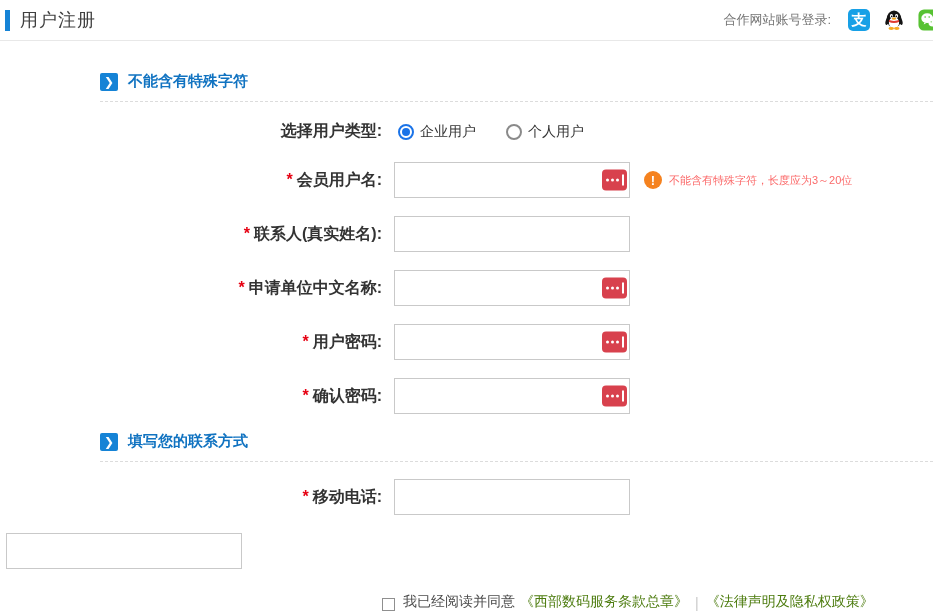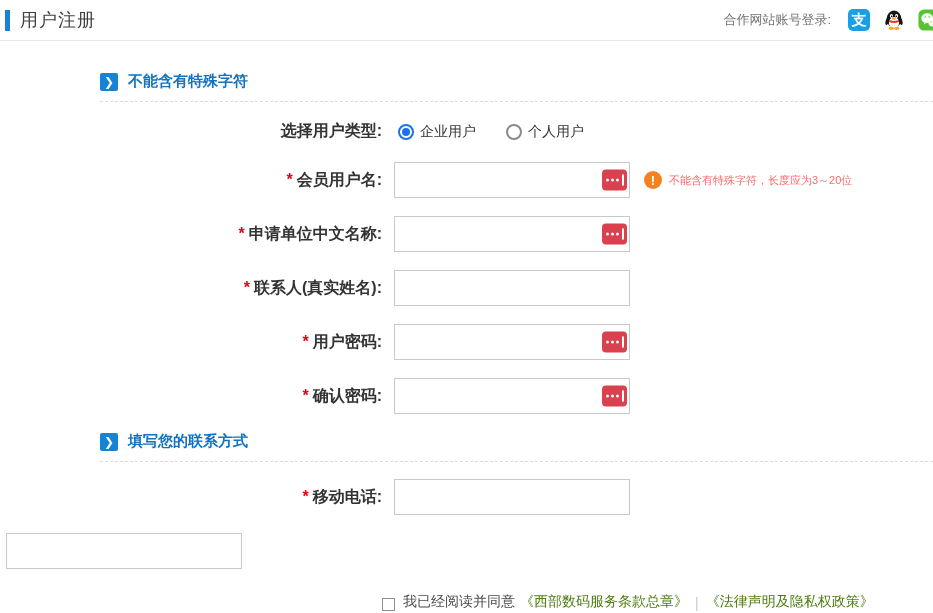--- a/index.html
+++ b/index.html
@@ -148,39 +148,39 @@
         </span>
     </div>
     <div class="error">
       <span class="error-icon">!</span>
       <span class="error-text">不能含有特殊字符，长度应为3～20位</span>
     </div>
   </div>
 
   <div class="row">
     <div class="row-label">
-      <span class="req">*</span><span>申请单位中文名称:</span>
-    </div>
-    <div class="input-wrap">
-      <input type="text" aria-label="申请单位中文名称:" style="">
-      <span class="ime-badge">
-          <i class="d"></i>
-          <i class="d"></i>
-          <i class="d"></i>
-          <i class="bar"></i>
-        </span>
-    </div>
-  </div>
-
-  <div class="row">
-    <div class="row-label">
       <span class="req">*</span><span>联系人(真实姓名):</span>
     </div>
     <div class="input-wrap plain">
       <input type="text" aria-label="联系人(真实姓名):" style="">
+    </div>
+  </div>
+
+  <div class="row">
+    <div class="row-label">
+      <span class="req">*</span><span>申请单位中文名称:</span>
+    </div>
+    <div class="input-wrap">
+      <input type="text" aria-label="申请单位中文名称:" style="">
+      <span class="ime-badge">
+          <i class="d"></i>
+          <i class="d"></i>
+          <i class="d"></i>
+          <i class="bar"></i>
+        </span>
     </div>
   </div>
 
   <div class="row">
     <div class="row-label">
       <span class="req">*</span><span>用户密码:</span>
     </div>
     <div class="input-wrap">
       <input type="password" aria-label="用户密码:" style="">
       <span class="ime-badge">

